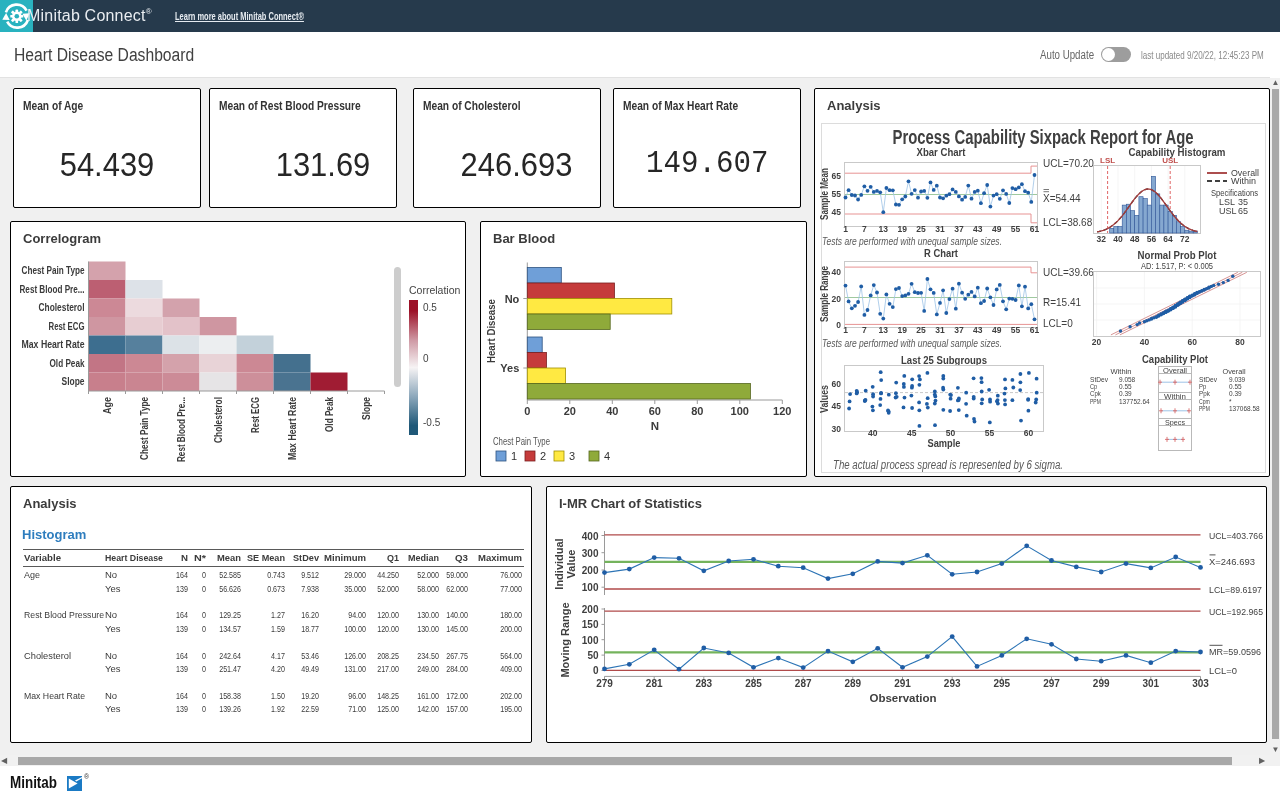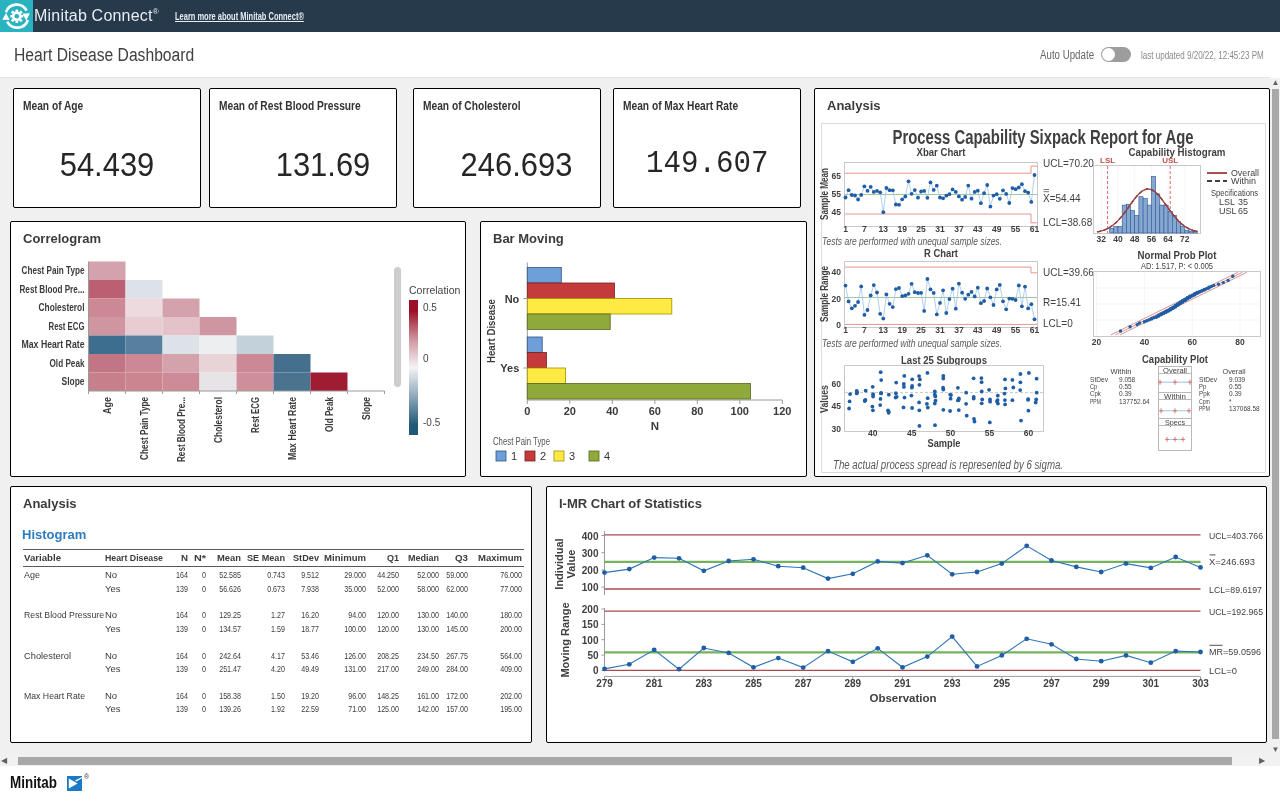--- a/index.html
+++ b/index.html
@@ -28,21 +28,21 @@
     <rect x="20.3" y="15.0" width="3" height="2.6" rx="0.6"></rect>
     <rect x="11.4" y="10.9" width="2.8" height="2.8" rx="0.6" transform="rotate(45 12.8 12.3)"></rect>
     <rect x="19.4" y="10.9" width="2.8" height="2.8" rx="0.6" transform="rotate(-45 20.8 12.3)"></rect>
     <rect x="11.4" y="18.9" width="2.8" height="2.8" rx="0.6" transform="rotate(-45 12.8 20.3)"></rect>
     <rect x="19.4" y="18.9" width="2.8" height="2.8" rx="0.6" transform="rotate(45 20.8 20.3)"></rect>
    </g>
   </g>
   <circle cx="16.8" cy="16.3" r="2.3" fill="#29b2bf"></circle>
  </svg>
 </div>
-<div class="abs" style="left:34px;top:7px;color:#e9edf1;font-size:16px;letter-spacing:0.2px;">Minitab Connect<span style="font-size:8px;vertical-align:7px;">®</span></div>
+<div class="abs" style="left:27px;top:7px;color:#e9edf1;font-size:16px;letter-spacing:0.2px;">Minitab Connect<span style="font-size:8px;vertical-align:7px;">®</span></div>
 <div class="abs" style="left:175px;top:10px;color:#e6ebf0;font-size:11px;font-weight:bold;white-space:nowrap;transform:scaleX(0.68);transform-origin:0 50%;"><span style="text-decoration:underline;">Learn more about Minitab Connect®</span></div>
 
 <div class="abs" style="left:14px;top:45px;font-size:18px;color:#404040;white-space:nowrap;transform:scaleX(0.87);transform-origin:0 50%;">Heart Disease Dashboard</div>
 <div class="abs" style="left:1040px;top:48px;font-size:12px;color:#666;white-space:nowrap;transform:scaleX(0.81);transform-origin:0 50%;">Auto Update</div>
 <div class="abs" style="left:1101px;top:47px;width:30px;height:15px;background:#9d9d9d;border-radius:8px;">
  <div style="position:absolute;left:1px;top:1px;width:13px;height:13px;border-radius:50%;background:#fff;"></div>
 </div>
 <div class="abs" style="left:1141px;top:49px;font-size:11px;color:#8a8a8a;white-space:nowrap;transform:scaleX(0.73);transform-origin:0 50%;">last updated 9/20/22, 12:45:23 PM</div>
 
 <div class="abs" style="left:0;top:77px;width:1270px;height:689px;background:#f0f0f0;border-top:1px solid #e2e2e2;"></div>
@@ -652,21 +652,21 @@
 <stop offset="1" stop-color="#1f5878"></stop>
         </linearGradient>
       </defs>
 <rect x="398" y="78" width="9" height="135" fill="url(#corrgrad)"></rect>
 <text x="412" y="89" font-size="10" fill="#444">0.5</text>
 <text x="412" y="140" font-size="10" fill="#444">0</text>
 <text x="412" y="204" font-size="10" fill="#444">-0.5</text>
 </svg>
   </div>
 <div class="panel" style="left:480px;top:221px;width:327px;height:256px;">
-<div class="ptitle">Bar Moving</div>
+<div class="ptitle">Bar Blood</div>
 <svg width="325" height="254" viewBox="0 0 325 254" style="position:absolute;left:0;top:0;">
 <line x1="46.3" y1="178.0" x2="46.3" y2="182.0" stroke="#9a9a9a" stroke-width="1"></line>
 <text x="46.3" y="193.0" font-size="11" font-weight="bold" fill="#3b3b3b" text-anchor="middle">0</text>
 <line x1="88.8" y1="178.0" x2="88.8" y2="182.0" stroke="#9a9a9a" stroke-width="1"></line>
 <text x="88.8" y="193.0" font-size="11" font-weight="bold" fill="#3b3b3b" text-anchor="middle">20</text>
 <line x1="131.3" y1="178.0" x2="131.3" y2="182.0" stroke="#9a9a9a" stroke-width="1"></line>
 <text x="131.3" y="193.0" font-size="11" font-weight="bold" fill="#3b3b3b" text-anchor="middle">40</text>
 <line x1="173.8" y1="178.0" x2="173.8" y2="182.0" stroke="#9a9a9a" stroke-width="1"></line>
 <text x="173.8" y="193.0" font-size="11" font-weight="bold" fill="#3b3b3b" text-anchor="middle">60</text>
 <line x1="216.3" y1="178.0" x2="216.3" y2="182.0" stroke="#9a9a9a" stroke-width="1"></line>

